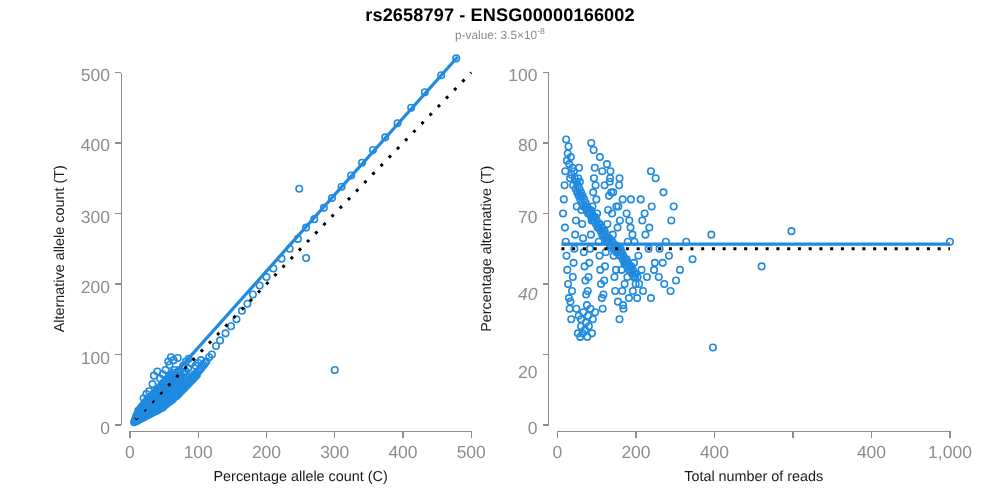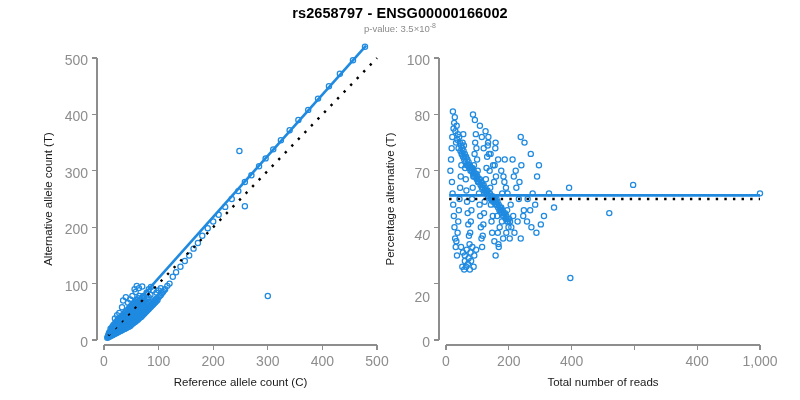--- a/index.html
+++ b/index.html
@@ -396,21 +396,21 @@
           <circle cx="244.87" cy="206.33" r="2.6" fill="none" stroke="#1f8ae0" stroke-width="1.25"></circle>
           <circle cx="267.80" cy="296.01" r="2.6" fill="none" stroke="#1f8ae0" stroke-width="1.25"></circle>
         </g>
         <g>
           <line x1="108.368" y1="335.488" x2="377" y2="58" stroke="#000000" stroke-width="2.4" stroke-dasharray="2.4 7.0" stroke-linecap="butt"></line>
         </g>
         <g>
           <line x1="108.368" y1="334.36" x2="366.08" y2="45.591999999999985" stroke="#1f8ae0" stroke-width="2.6"></line>
         </g>
       </svg>
-    <div class="axis-title-x" id="xlab-left" style="left: 44px; top: 376px; width: 393px;">Reference allele count (C)</div>
+    <div class="axis-title-x" id="xlab-left" style="left: 44px; top: 376px; width: 393px;">Percentage allele count (C)</div>
     <div class="axis-title-y" id="ylab-left" style="left: 42px; top: 340px; width: 282px; text-align: center;">Alternative allele count (T)</div>
   <div class="tick-label tick-label-x" style="left: 74px; top: 353px; width: 60px;">0</div>
       <div class="tick-label tick-label-x" style="left: 128.6px; top: 353px; width: 60px;">100</div>
       <div class="tick-label tick-label-x" style="left: 183.2px; top: 353px; width: 60px;">200</div>
       <div class="tick-label tick-label-x" style="left: 237.8px; top: 353px; width: 60px;">300</div>
       <div class="tick-label tick-label-x" style="left: 292.4px; top: 353px; width: 60px;">400</div>
       <div class="tick-label tick-label-x" style="left: 347px; top: 353px; width: 60px;">500</div>
       <div class="tick-label tick-label-y" style="left: 42px; top: 334px; width: 46px;">0</div>
       <div class="tick-label tick-label-y" style="left: 42px; top: 277.6px; width: 46px;">100</div>
       <div class="tick-label tick-label-y" style="left: 42px; top: 221.2px; width: 46px;">200</div>

